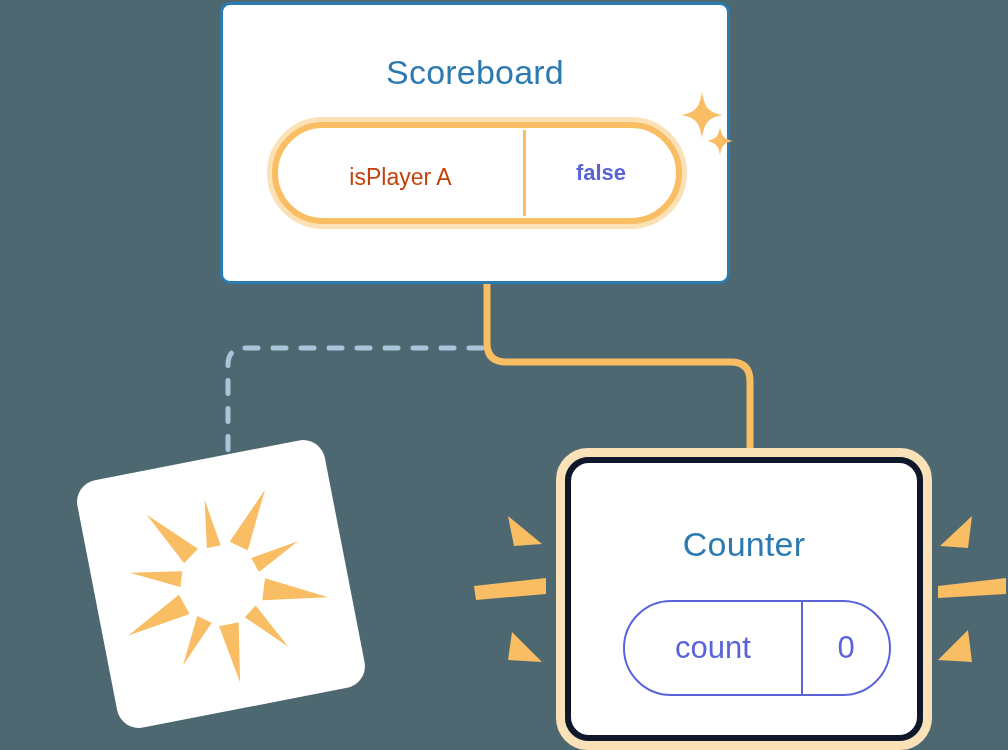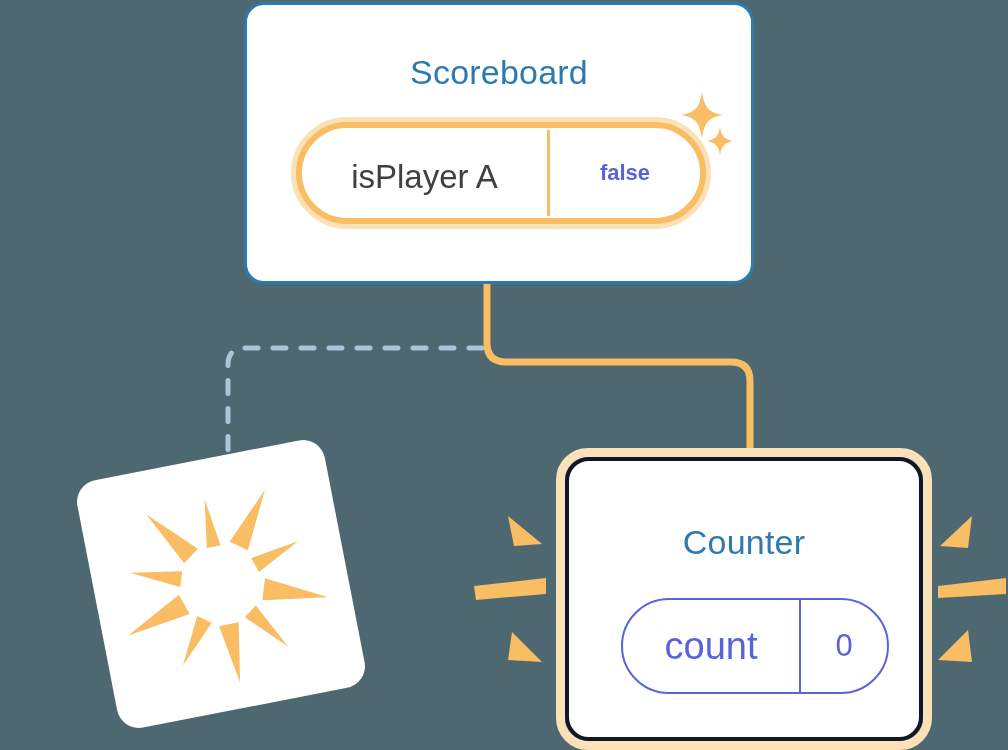--- a/index.html
+++ b/index.html
@@ -22,27 +22,27 @@
     left: 0;
     top: 0;
     width: 1008px;
     height: 750px;
     pointer-events: none;
   }
 
   
   .scoreboard-card {
     position: absolute;
-    left: 244px;
+    left: 220px;
     top: 2px;
     width: 510px;
     height: 282px;
     background: #ffffff;
     border: 3px solid #2b7bb0;
-    border-radius: 20px;
+    border-radius: 10px;
     box-sizing: border-box;
     z-index: 5;
   }
   .card-title {
     position: absolute;
     left: 0;
     right: 0;
     text-align: center;
     color: #2d7ab0;
     font-size: 34px;
@@ -77,22 +77,22 @@
     background: #ffffff;
     display: flex;
     align-items: stretch;
     overflow: hidden;
   }
   .pill-hl .pill-key {
     flex: 0 0 245px;
     display: flex;
     align-items: center;
     justify-content: center;
-    color: #404040;
-    font-size: 33px;
+    color: #c2410c;
+    font-size: 23px;
     font-weight: 400;
     margin-top: 8px;
   }
   .pill-hl .pill-div {
     width: 3px;
     background: #f9bd63;
     margin: 2px 0;
   }
   .pill-hl .pill-val {
     flex: 1;
@@ -120,21 +120,21 @@
     box-sizing: border-box;
     border-radius: 32px;
     border: 9px solid #fae1b8;
     z-index: 5;
   }
   .counter-inner {
     position: absolute;
     left: 0; top: 0;
     right: 0; bottom: 0;
     border-radius: 24px;
-    border: 4px solid #0f172a;
+    border: 6px solid #0f172a;
     box-sizing: border-box;
     background: #ffffff;
   }
   .counter-card .card-title {
     top: 62px;
     font-size: 34px;
   }
 
   
   .pill-plain {
@@ -150,21 +150,21 @@
     display: flex;
     align-items: stretch;
     overflow: hidden;
   }
   .pill-plain .pill-key {
     flex: 0 0 176px;
     display: flex;
     align-items: center;
     justify-content: center;
     color: #5b63d8;
-    font-size: 38px;
+    font-size: 31px;
     font-weight: 400;
   }
   .pill-plain .pill-div {
     width: 2px;
     background: #5b63d8;
   }
   .pill-plain .pill-val {
     flex: 1;
     display: flex;
     align-items: center;

